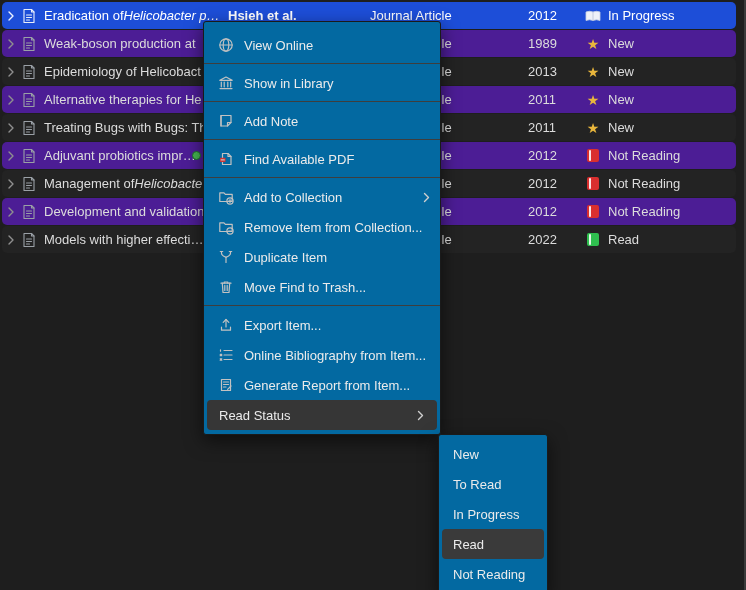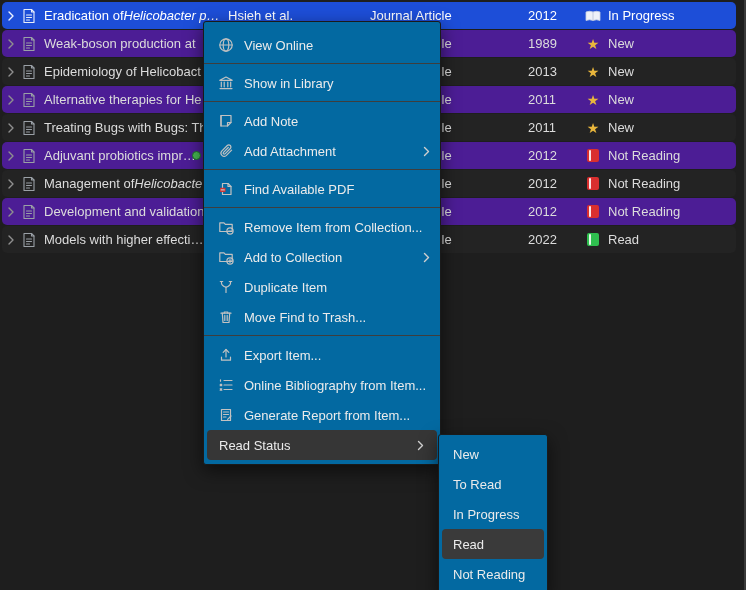--- a/index.html
+++ b/index.html
@@ -12,21 +12,21 @@
   }
   
   .row{position:absolute;left:2px;width:734px;height:27px;border-radius:5px;font-size:13px;color:#dcdcdc;}
   .row.light{background:#4c1d95;}
   .row.dark{background:#232323;}
   .row.selected{background:#1d4ed8;color:#ffffff;}
   .cell{position:absolute;top:0;height:27px;display:flex;align-items:center;white-space:nowrap;}
   .c-chev{left:5px;}
   .c-icon{left:20px;}
   .c-title{left:42px;}
-  .c-creator{left:226px;}
+  .c-creator{left:226px;font-weight:bold;}
   .c-type{left:368px;}
   .c-year{left:526px;}
   .c-status{left:583px;gap:7px;}
   .c-title i{font-style:italic;}
   .chev-svg{display:block;}
   .chev-svg path{stroke:#8f8f8f;stroke-width:1.4;fill:none;stroke-linecap:round;stroke-linejoin:round;}
   .selected .chev-svg path{stroke:#eaf1ff;}
   .doc-svg path{stroke:#9aa0a6;stroke-width:1.1;fill:none;stroke-linecap:round;stroke-linejoin:round;}
   .selected .doc-svg path{stroke:#e9effb;}
   .green-dot{position:absolute;left:190px;top:9px;width:9px;height:9px;border-radius:50%;
@@ -330,73 +330,60 @@
     <span class="mi">
         <svg width="18" height="18" viewBox="0 0 18 18">
           <path d="M4 3.5 H14 V10.5 L10.5 14 H4 Z" stroke="#d8d8d8"></path>
           <path d="M14 10.5 H10.5 V14" stroke="#c7a23f"></path>
           <path d="M4 3.5 V14" stroke="#c7a23f"></path>
         </svg>
       </span>
     <span>Add Note</span>
   </div>
 
-  <div class="m-item">
-    <span class="mi">
-        <svg width="18" height="18" viewBox="0 0 18 18">
-          <path d="M14.6 8.2 L9.2 13.6 a3.2 3.2 0 0 1 -4.5 -4.5 L10.3 3.5 a2.1 2.1 0 0 1 3 3 L8 11.8 a1 1 0 0 1 -1.5 -1.5 L11.3 5.5"></path>
-        </svg>
-      </span>
-    <span>Add Attachment</span>
-    <span class="arrow">
-        <svg width="7" height="11" viewBox="0 0 7 11">
-          <path d="M1.5 1.5 L5.5 5.5 L1.5 9.5"></path>
-        </svg>
-      </span>
-  </div>
   <div class="m-sep"></div>
 
   <div class="m-item">
     <span class="mi">
         <svg width="18" height="18" viewBox="0 0 18 18">
           <path d="M5.5 3.5 H11 L14 6.5 V14.5 H5.5 Z"></path>
           <path d="M11 3.5 V6.5 H14"></path>
           <rect x="3" y="7.8" width="5.6" height="4.2" rx="0.8" fill="#cf3434" stroke="none"></rect>
           <path d="M4.2 9.9 H7.3" stroke="#ffffff" stroke-width="1"></path>
         </svg>
       </span>
     <span>Find Available PDF</span>
   </div>
   <div class="m-sep"></div>
 
   <div class="m-item">
     <span class="mi">
         <svg width="18" height="18" viewBox="0 0 18 18">
           <path d="M2.8 13.5 V4.8 H7 L8.4 6.4 H15.2 V13.5 Z"></path>
           <circle cx="13" cy="13" r="3.1" fill="#2b2b2b"></circle>
-          <path d="M11.5 13 H14.5"></path>
-        </svg>
-      </span>
-    <span>Remove Item from Collection...</span>
-  </div>
-
-  <div class="m-item">
-    <span class="mi">
-        <svg width="18" height="18" viewBox="0 0 18 18">
-          <path d="M2.8 13.5 V4.8 H7 L8.4 6.4 H15.2 V13.5 Z"></path>
-          <circle cx="13" cy="13" r="3.1" fill="#2b2b2b"></circle>
           <path d="M13 11.5 V14.5 M11.5 13 H14.5"></path>
         </svg>
       </span>
     <span>Add to Collection</span>
     <span class="arrow">
         <svg width="7" height="11" viewBox="0 0 7 11">
           <path d="M1.5 1.5 L5.5 5.5 L1.5 9.5"></path>
         </svg>
       </span>
+  </div>
+
+  <div class="m-item">
+    <span class="mi">
+        <svg width="18" height="18" viewBox="0 0 18 18">
+          <path d="M2.8 13.5 V4.8 H7 L8.4 6.4 H15.2 V13.5 Z"></path>
+          <circle cx="13" cy="13" r="3.1" fill="#2b2b2b"></circle>
+          <path d="M11.5 13 H14.5"></path>
+        </svg>
+      </span>
+    <span>Remove Item from Collection...</span>
   </div>
 
   <div class="m-item">
     <span class="mi">
         <svg width="18" height="18" viewBox="0 0 18 18">
           <path d="M4.5 3.5 V5.2 Q4.5 7.6 9 9.2 Q13.5 7.6 13.5 5.2 V3.5"></path>
           <path d="M9 9.2 V14.5"></path>
           <path d="M3.3 3.5 H5.7 M12.3 3.5 H14.7"></path>
         </svg>
       </span>

